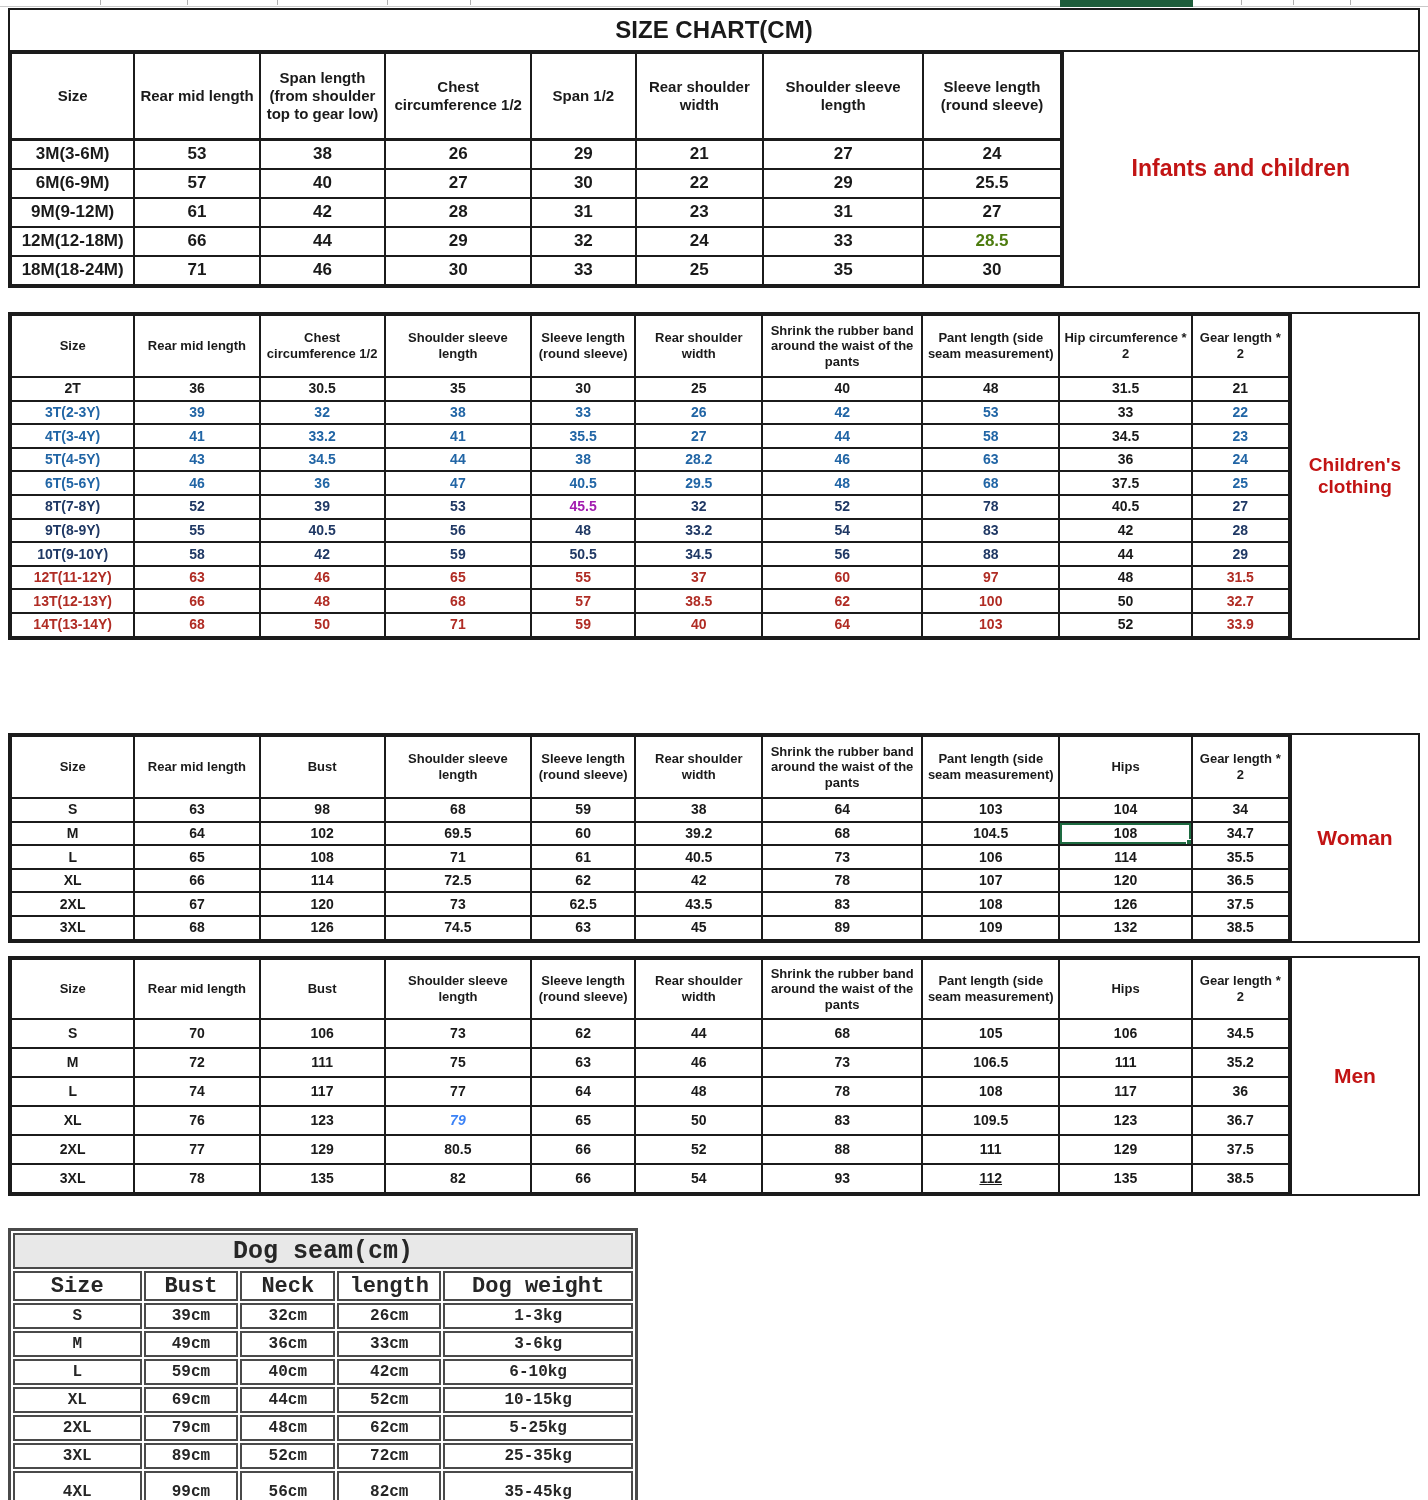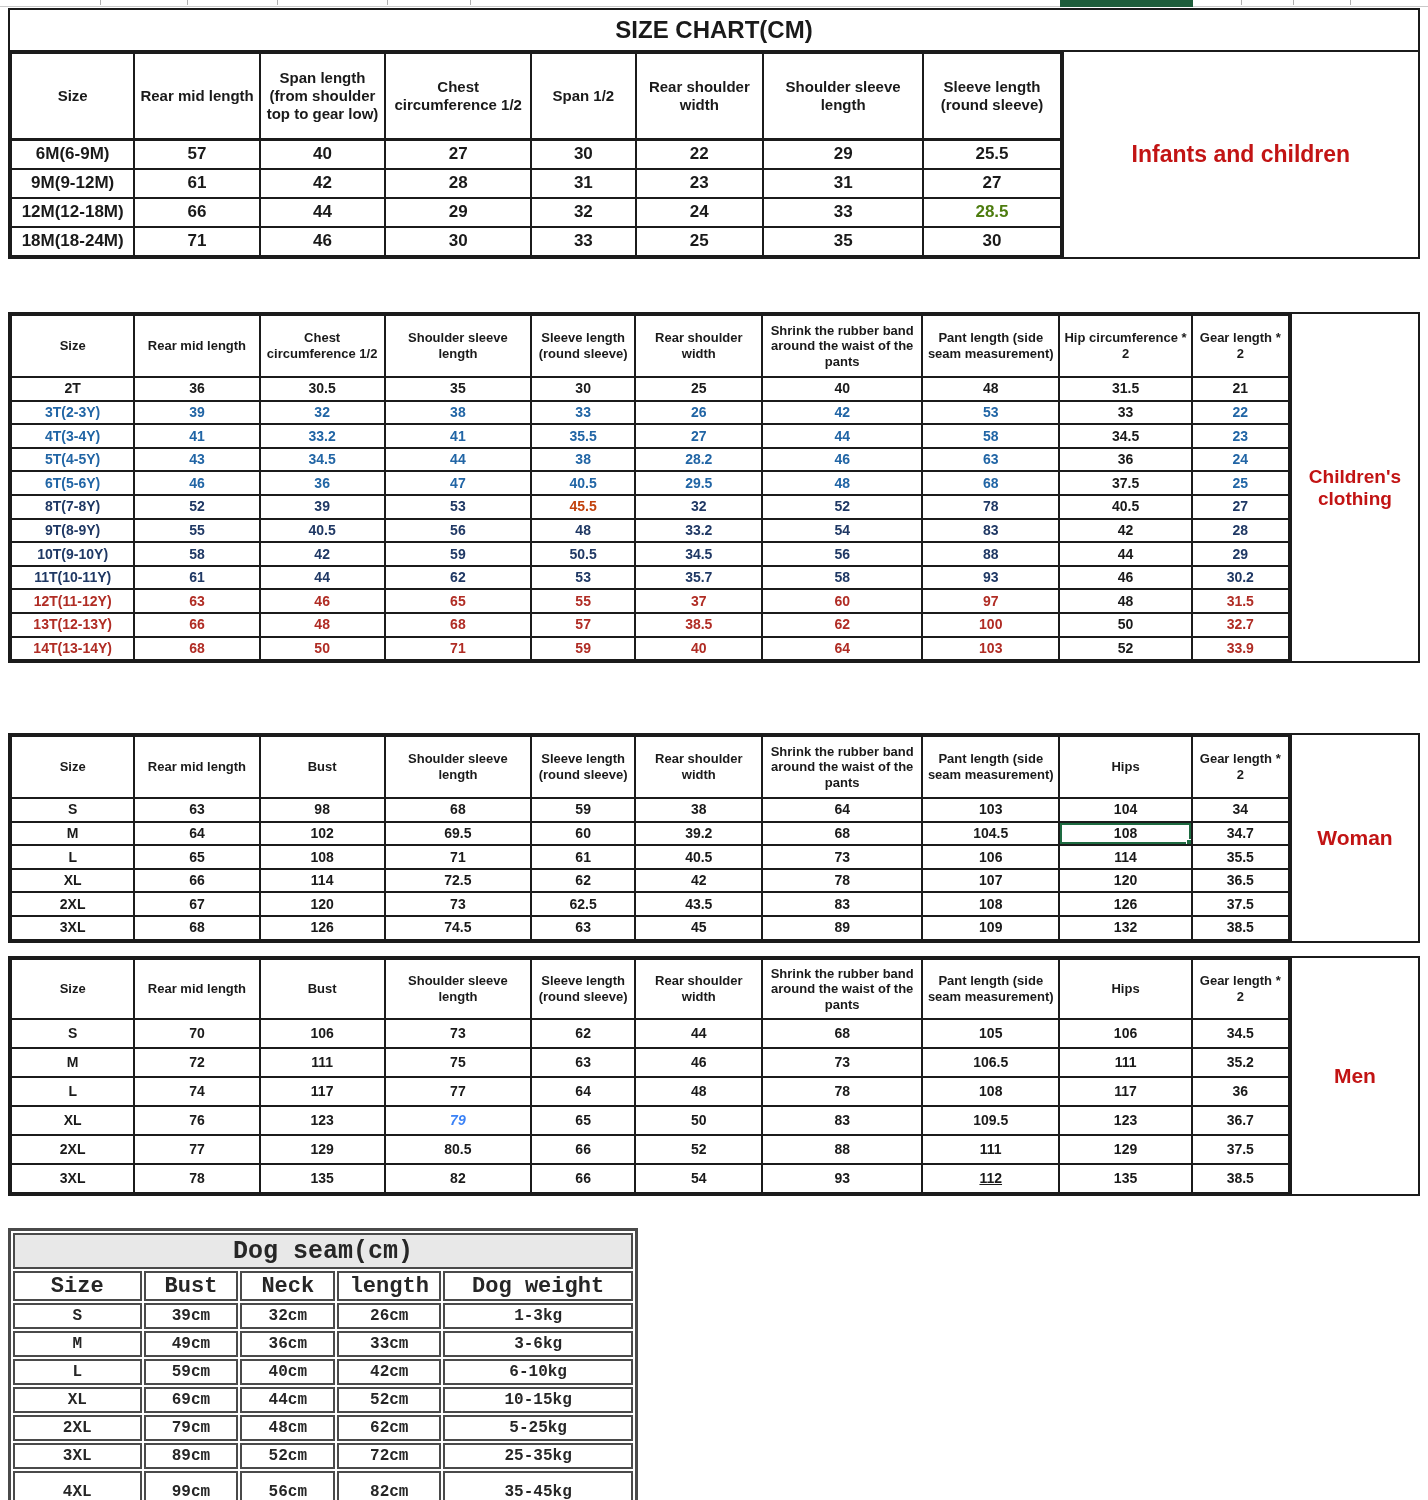--- a/index.html
+++ b/index.html
@@ -107,20 +107,30 @@
               <th>Rear mid length</th>
               <th>Span length (from shoulder top to gear low)</th>
               <th>Chest circumference 1/2</th>
               <th>Span 1/2</th>
               <th>Rear shoulder width</th>
               <th>Shoulder sleeve length</th>
               <th>Sleeve length (round sleeve)</th>
             </tr>
           </thead>
         <tbody>
+            <tr>
+              <td style="color: rgb(26, 26, 26);">3M(3-6M)</td>
+              <td style="color: rgb(26, 26, 26);">53</td>
+              <td style="color: rgb(26, 26, 26);">38</td>
+              <td style="color: rgb(26, 26, 26);">26</td>
+              <td style="color: rgb(26, 26, 26);">29</td>
+              <td style="color: rgb(26, 26, 26);">21</td>
+              <td style="color: rgb(26, 26, 26);">27</td>
+              <td style="color: rgb(26, 26, 26);">24</td>
+            </tr>
             <tr>
               <td style="color: rgb(26, 26, 26);">6M(6-9M)</td>
               <td style="color: rgb(26, 26, 26);">57</td>
               <td style="color: rgb(26, 26, 26);">40</td>
               <td style="color: rgb(26, 26, 26);">27</td>
               <td style="color: rgb(26, 26, 26);">30</td>
               <td style="color: rgb(26, 26, 26);">22</td>
               <td style="color: rgb(26, 26, 26);">29</td>
               <td style="color: rgb(26, 26, 26);">25.5</td>
             </tr>
@@ -247,21 +257,21 @@
             <td style="color: rgb(33, 101, 165);">48</td>
             <td style="color: rgb(33, 101, 165);">68</td>
             <td style="color: rgb(26, 26, 26);">37.5</td>
             <td style="color: rgb(33, 101, 165);">25</td>
           </tr>
           <tr>
             <td style="color: rgb(31, 56, 100);">8T(7-8Y)</td>
             <td style="color: rgb(31, 56, 100);">52</td>
             <td style="color: rgb(31, 56, 100);">39</td>
             <td style="color: rgb(31, 56, 100);">53</td>
-            <td style="color: #c2410c;">45.5</td>
+            <td style="color: #a21caf;">45.5</td>
             <td style="color: rgb(31, 56, 100);">32</td>
             <td style="color: rgb(31, 56, 100);">52</td>
             <td style="color: rgb(31, 56, 100);">78</td>
             <td style="color: rgb(26, 26, 26);">40.5</td>
             <td style="color: rgb(31, 56, 100);">27</td>
           </tr>
           <tr>
             <td style="color: rgb(31, 56, 100);">9T(8-9Y)</td>
             <td style="color: rgb(31, 56, 100);">55</td>
             <td style="color: rgb(31, 56, 100);">40.5</td>
@@ -277,32 +287,20 @@
             <td style="color: rgb(31, 56, 100);">10T(9-10Y)</td>
             <td style="color: rgb(31, 56, 100);">58</td>
             <td style="color: rgb(31, 56, 100);">42</td>
             <td style="color: rgb(31, 56, 100);">59</td>
             <td style="color: rgb(31, 56, 100);">50.5</td>
             <td style="color: rgb(31, 56, 100);">34.5</td>
             <td style="color: rgb(31, 56, 100);">56</td>
             <td style="color: rgb(31, 56, 100);">88</td>
             <td style="color: rgb(26, 26, 26);">44</td>
             <td style="color: rgb(31, 56, 100);">29</td>
-          </tr>
-          <tr>
-            <td style="color: rgb(31, 56, 100);">11T(10-11Y)</td>
-            <td style="color: rgb(31, 56, 100);">61</td>
-            <td style="color: rgb(31, 56, 100);">44</td>
-            <td style="color: rgb(31, 56, 100);">62</td>
-            <td style="color: rgb(31, 56, 100);">53</td>
-            <td style="color: rgb(31, 56, 100);">35.7</td>
-            <td style="color: rgb(31, 56, 100);">58</td>
-            <td style="color: rgb(31, 56, 100);">93</td>
-            <td style="color: rgb(26, 26, 26);">46</td>
-            <td style="color: rgb(31, 56, 100);">30.2</td>
           </tr>
           <tr>
             <td style="color: rgb(176, 44, 36);">12T(11-12Y)</td>
             <td style="color: rgb(176, 44, 36);">63</td>
             <td style="color: rgb(176, 44, 36);">46</td>
             <td style="color: rgb(176, 44, 36);">65</td>
             <td style="color: rgb(176, 44, 36);">55</td>
             <td style="color: rgb(176, 44, 36);">37</td>
             <td style="color: rgb(176, 44, 36);">60</td>
             <td style="color: rgb(176, 44, 36);">97</td>

